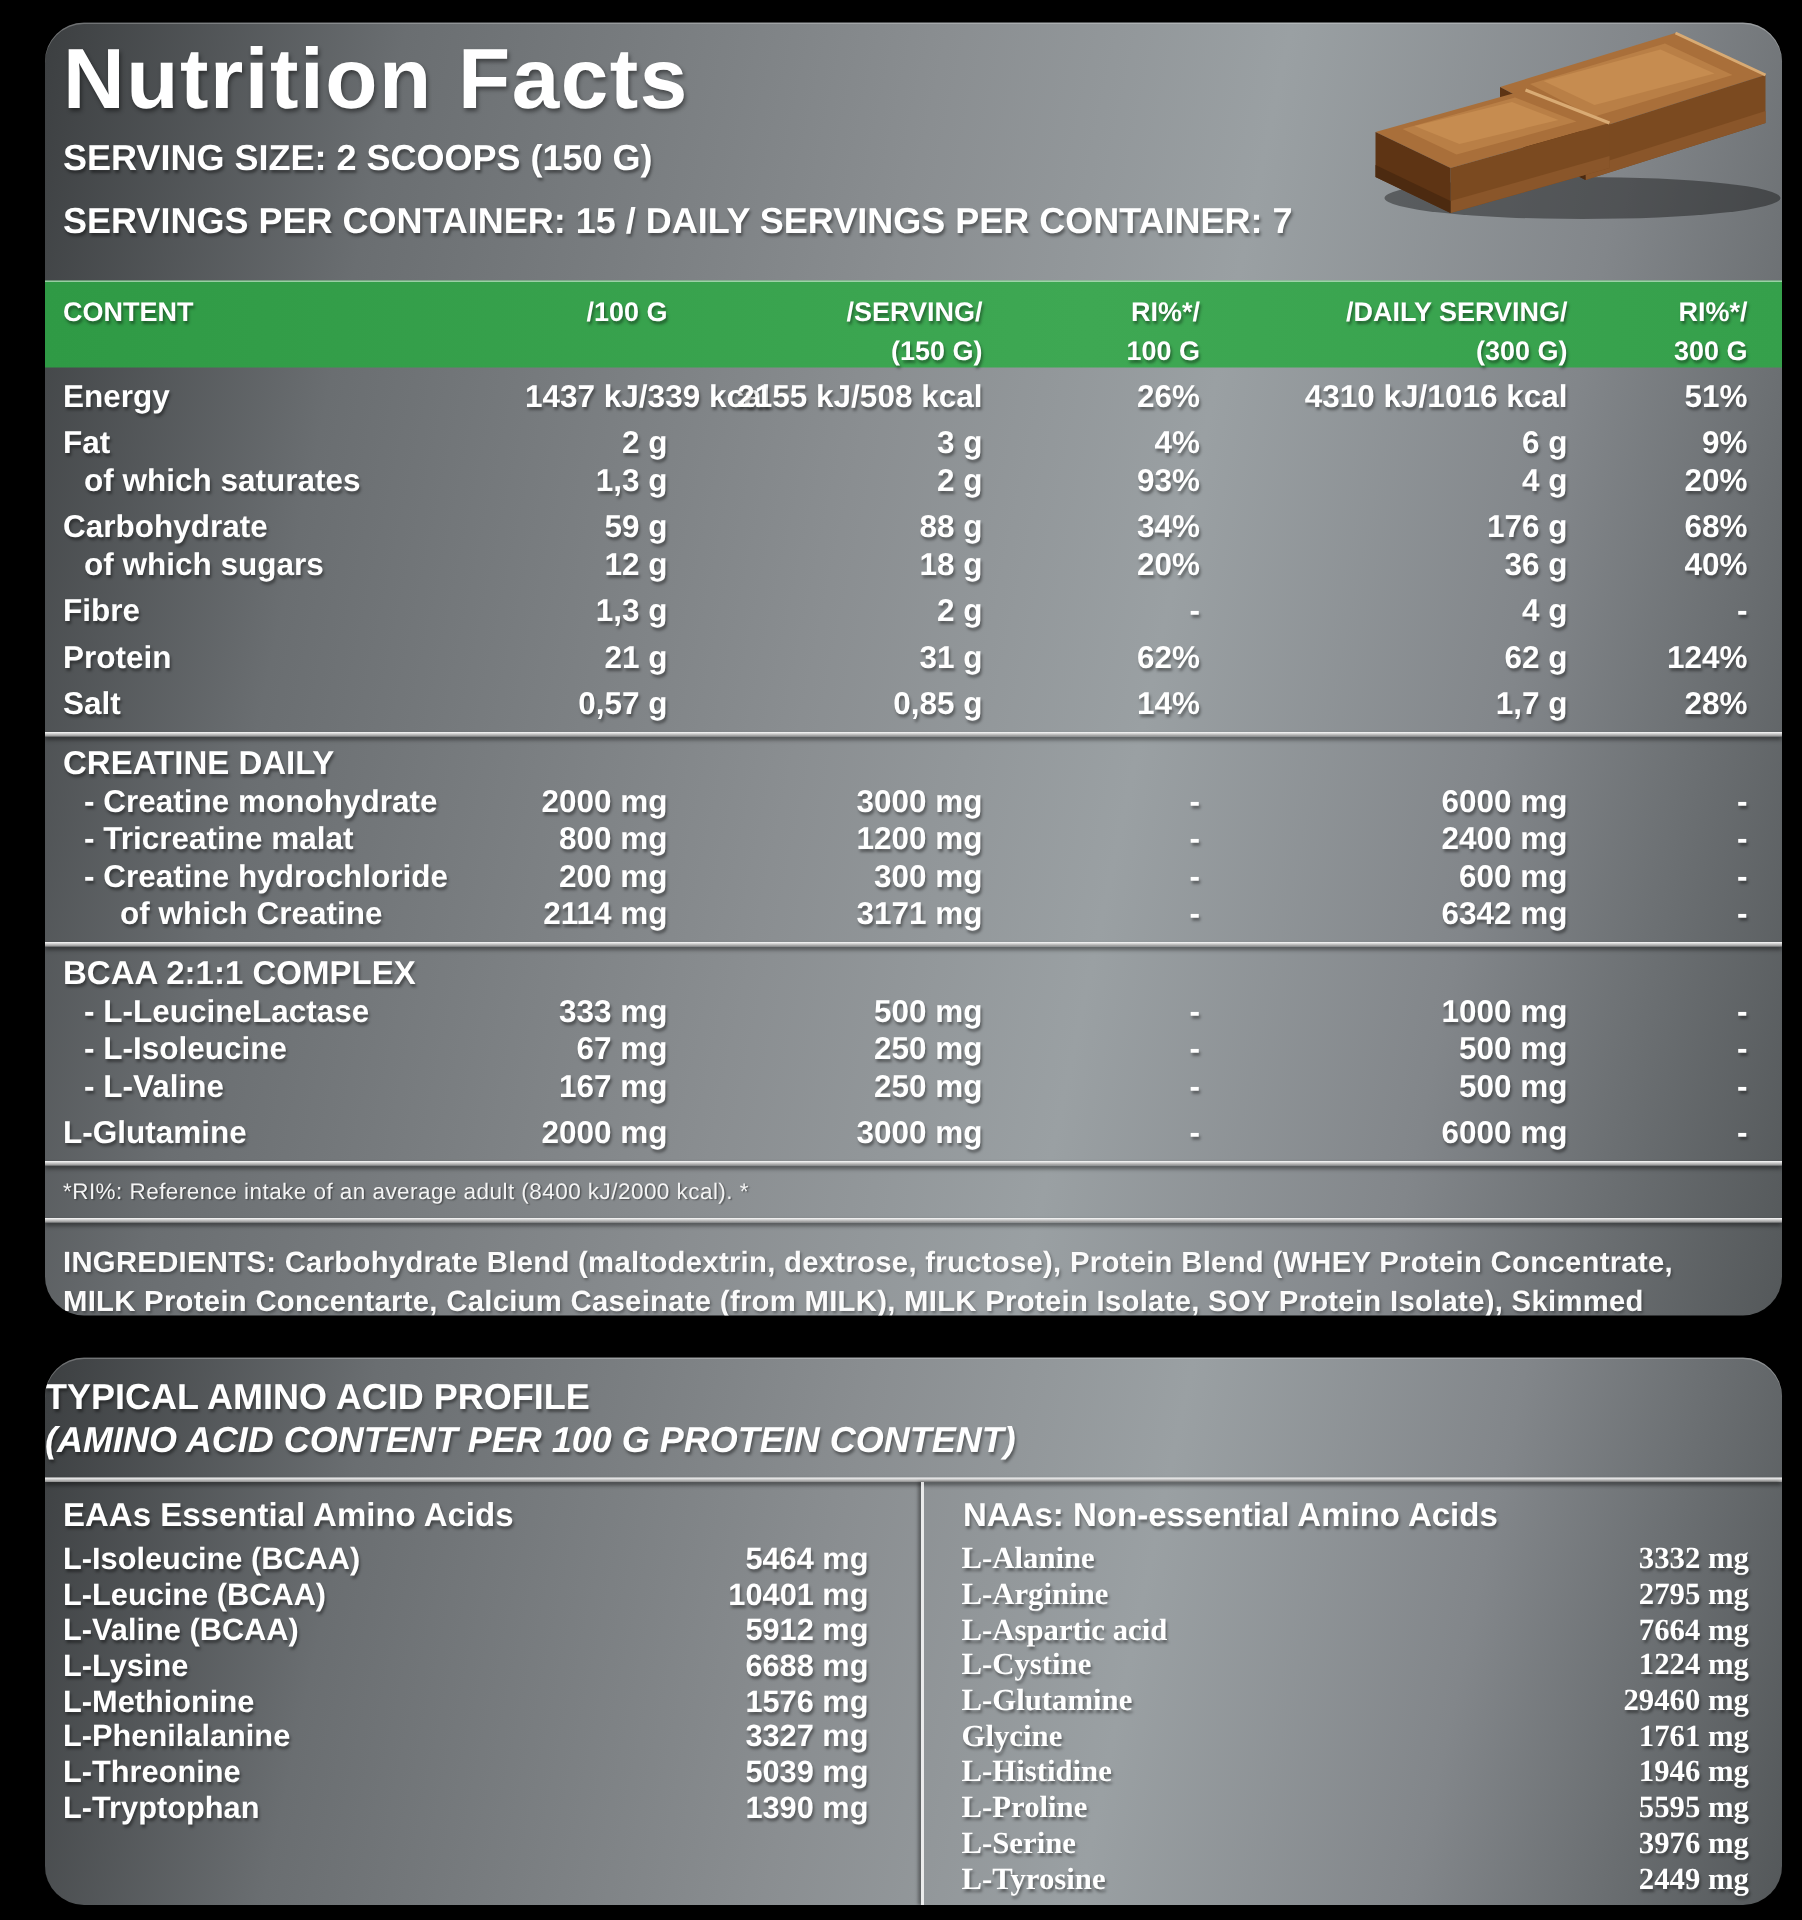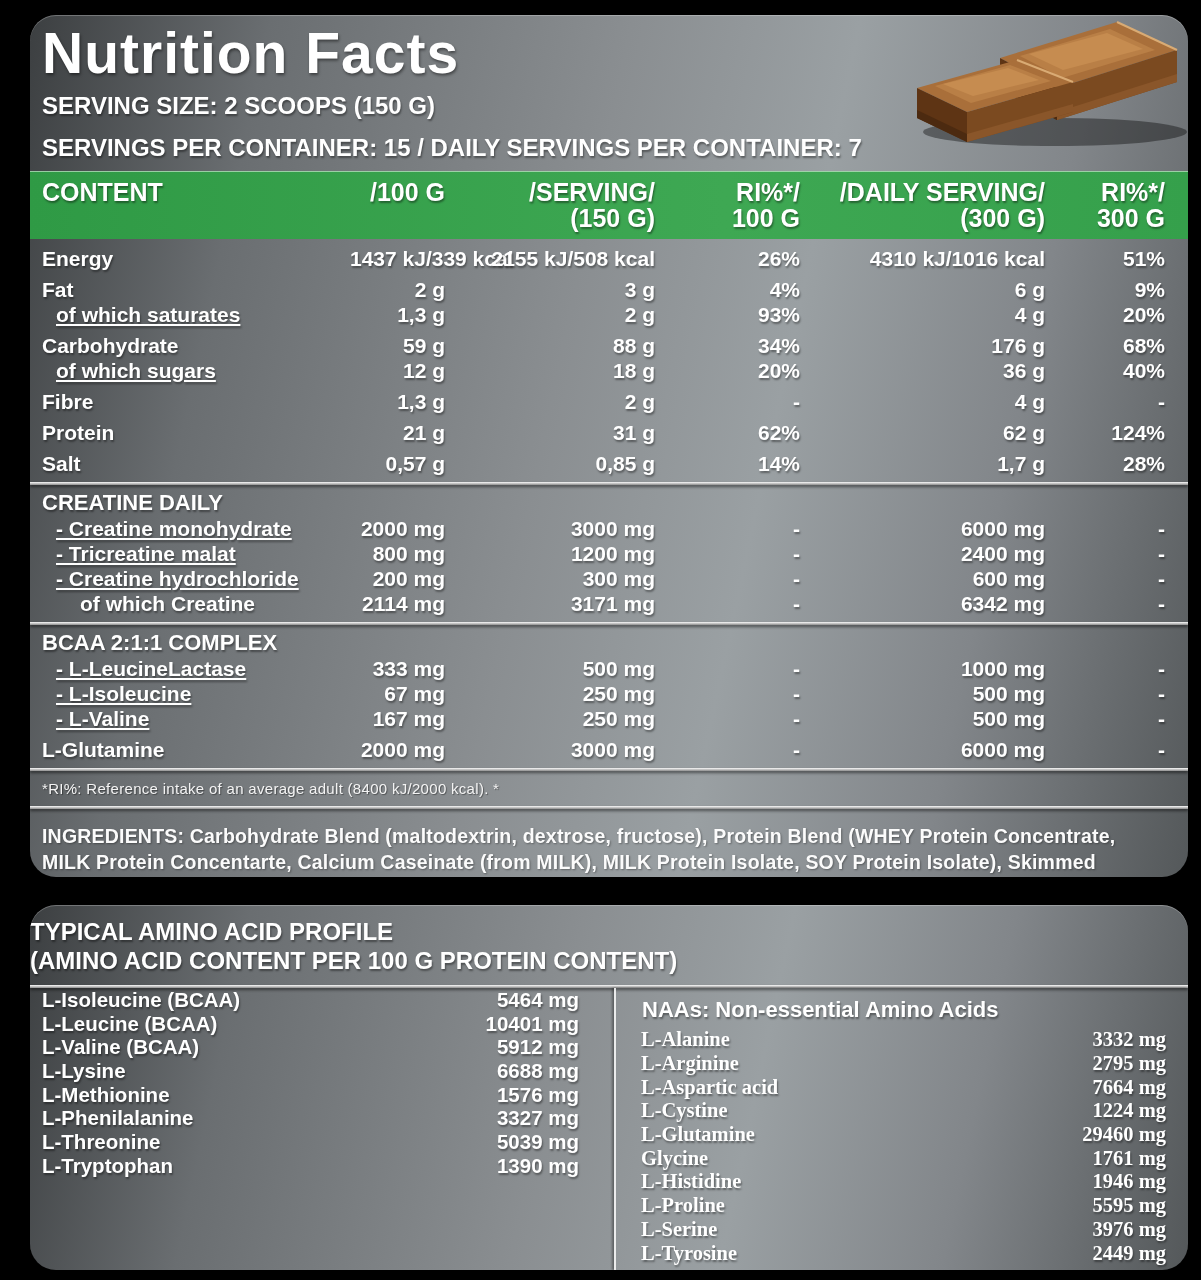--- a/index.html
+++ b/index.html
@@ -16,37 +16,37 @@
   #panel1{top:15px;height:862px;}
   #panel2{top:905px;height:365px;}
 
   
   .nf-title{font-size:57px;font-weight:bold;letter-spacing:1px;line-height:52px;padding:12px 0 0 12px;text-shadow:1px 2px 3px rgba(0,0,0,.45);}
   .nf-sub{font-size:24px;font-weight:bold;line-height:30px;padding-left:12px;text-shadow:1px 2px 2px rgba(0,0,0,.4);margin-top:12px;}
 
   
   .ngrid{display:grid;grid-template-columns:320px 95px 210px 145px 245px 120px;padding-right:23px;}
   .green-head{
-    margin-top:8px;height:68px;align-content:start;padding-top:7px;box-sizing:border-box;
+    margin-top:24px;height:58px;align-content:start;padding-top:7px;box-sizing:border-box;
     background:linear-gradient(90deg,#2f9a45,#3ea853 60%,#35a04b);
     border-top:1px solid rgba(255,255,255,.5);
-    font-size:25px;font-weight:bold;line-height:26px;text-shadow:1px 2px 2px rgba(0,0,0,.4);
+    font-size:18px;font-weight:bold;line-height:26px;text-shadow:1px 2px 2px rgba(0,0,0,.4);
   }
   .gh-cell{text-align:right;white-space:nowrap;}
   .gh-cell.first{text-align:left;padding-left:12px;}
   .gh-line{display:block;}
 
   
   #nrows{margin-top:7px;}
   .nrow{font-size:21px;font-weight:bold;line-height:25px;text-shadow:1px 2px 2px rgba(0,0,0,.4);}
   .nrow.grp{margin-top:6px;}
   .c-name{text-align:left;white-space:nowrap;}
   .c-val{text-align:right;white-space:nowrap;}
   .ind0 .c-name{padding-left:12px;}
-  .ind1 .c-name{padding-left:26px;text-decoration:underline;}
+  .ind1 .c-name{padding-left:26px;}
   .ind2 .c-name{padding-left:50px;}
   .sec-heading{font-size:22px;font-weight:bold;line-height:26px;padding-left:12px;text-shadow:1px 2px 2px rgba(0,0,0,.4);}
   .hr-silver{height:3px;margin:6px 0 5px;background:linear-gradient(to bottom,#fbfbfb,#8d8d8d);box-shadow:0 2px 3px rgba(0,0,0,.5);}
 
   .footnote{font-size:15px;line-height:19px;padding:3px 10px 2px 12px;letter-spacing:.3px;color:#f4f4f4;text-shadow:1px 1px 1px rgba(0,0,0,.4);}
   .ingredients{font-size:19.5px;font-weight:bold;line-height:26px;padding:9px 52px 0 12px;letter-spacing:.2px;color:#fbfbfb;text-shadow:1px 1px 2px rgba(0,0,0,.35);}
 
   
   .p2-title{font-size:24px;font-weight:bold;line-height:29px;text-align:left;padding-top:12px;text-shadow:1px 2px 2px rgba(0,0,0,.4);}
   #panel2 .hr-silver{margin:10px 0 0;}
@@ -255,24 +255,25 @@
   <polygon points="38,78 103,62 134,74 68,90" fill="#c68c50"></polygon>
   <polygon points="168,76 168,106 62,136 62,106" fill="#7b4a20"></polygon>
   <polygon points="168,98 168,106 62,136 62,128" fill="#8a562a"></polygon>
   <polygon points="12,82 62,106 62,136 12,112" fill="#5e3414"></polygon>
   <polygon points="12,104 62,128 62,136 12,112" fill="#4c2a10"></polygon>
   <line x1="112" y1="54" x2="168" y2="76" stroke="#d9ab74" stroke-width="2"></line>
 </svg>
 
 <div id="panel2" class="panel">
   <div class="p2-title">TYPICAL AMINO ACID PROFILE</div>
-  <div class="p2-title" style="padding-top:0;">(AMINO ACID CONTENT PER 100 G PROTEIN CONTENT)</div>
+  <div class="p2-title" style="padding-top:0;font-style:italic;">(AMINO ACID CONTENT PER 100 G PROTEIN CONTENT)</div>
   <div class="hr-silver"></div>
   <div class="amino-cols">
     <div class="a-col left">
+      <div class="a-head">EAAs Essential Amino Acids</div>
       <div id="eaa-rows">
           <div class="arow">
             <div class="a-name">L-Isoleucine (BCAA)</div>
             <div class="a-val">5464 mg</div>
           </div>
           <div class="arow">
             <div class="a-name">L-Leucine (BCAA)</div>
             <div class="a-val">10401 mg</div>
           </div>
           <div class="arow">

